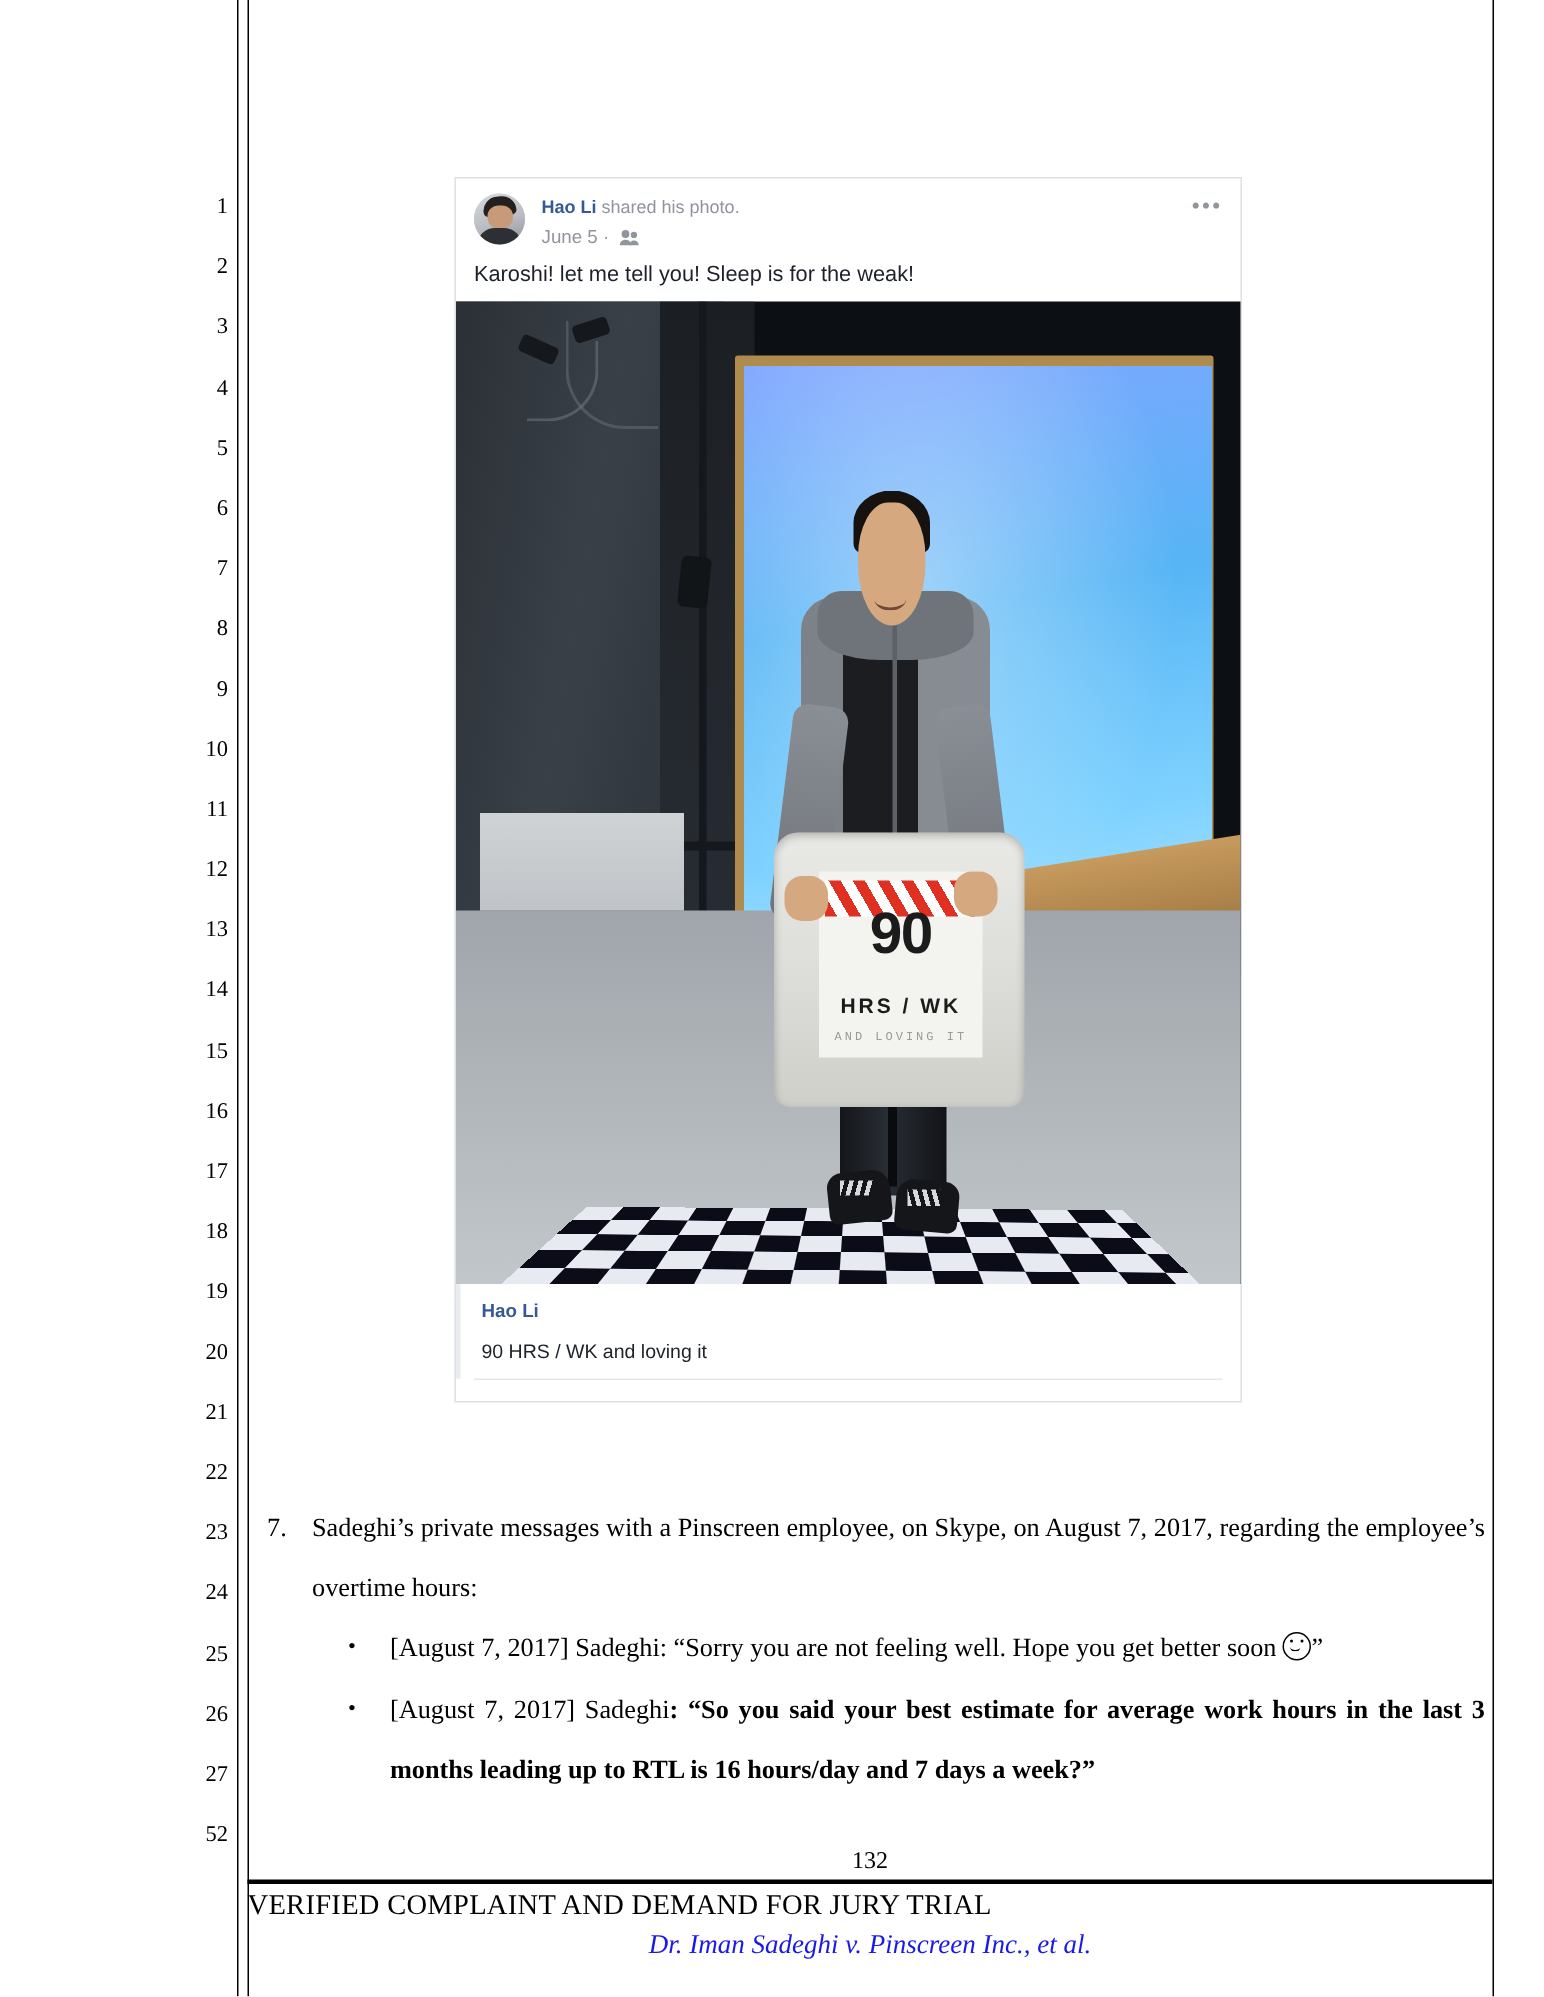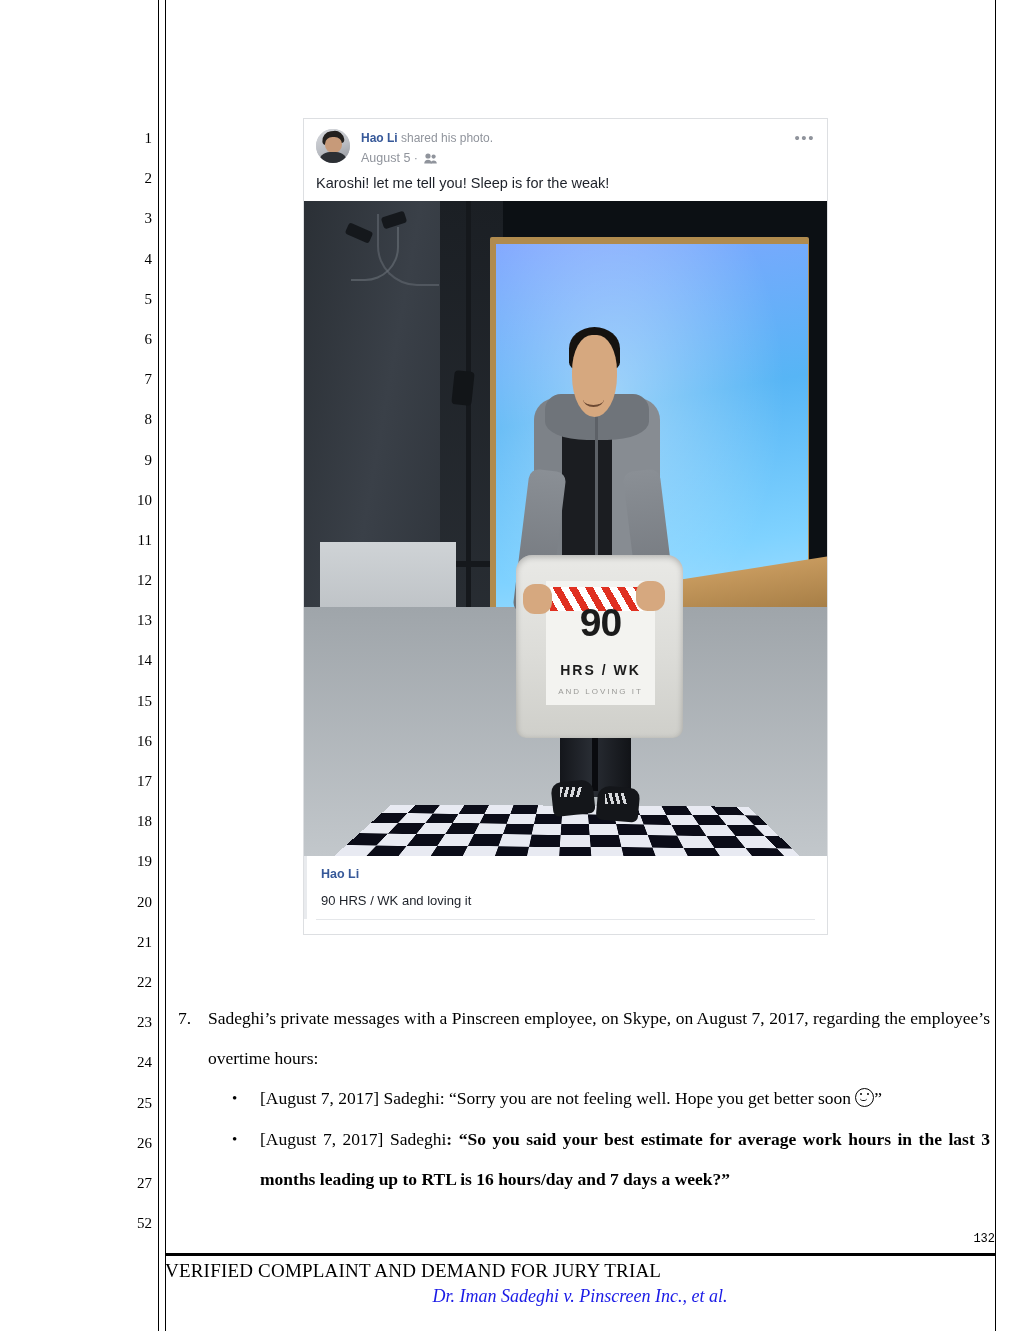--- a/index.html
+++ b/index.html
@@ -152,21 +152,21 @@
     background:#f3f3f0; }
   .sw-stripes { position:absolute; left:47%; top:59%; width:19.2%; height:3.6%;
     background:repeating-linear-gradient(60deg,#e03021 0 7px,#ffffff 7px 14px); }
   .sw-90 { position:absolute; left:46.2%; top:61.3%; width:21%; text-align:center;
     font-family:"Liberation Sans", sans-serif; font-weight:bold; color:#1b1b1b;
     font-size:39px; line-height:39px; letter-spacing:-1px; }
   .sw-hrs { position:absolute; left:46.2%; top:70.6%; width:21%; text-align:center;
     font-family:"Liberation Sans", sans-serif; font-weight:bold; color:#1b1b1b;
     font-size:14px; line-height:14px; letter-spacing:2px; }
   .sw-loving { position:absolute; left:46.2%; top:74.2%; width:21%; text-align:center;
-    font-family:Liberation Sans, sans-serif; color:#9a9a97;
+    font-family:Liberation Mono, monospace; color:#9a9a97;
     font-size:8px; line-height:9px; letter-spacing:2px; }
 
   
   .fb-attach { padding:10px 12px 10px 14px; border-left:3px solid #e9ebee; margin:0; }
   .fb-at-name { font-size:12.5px; line-height:16px; color:#365899; font-weight:bold; }
   .fb-at-date { font-size:12.5px; line-height:16px; color:#90949c; margin-top:1px; }
   .fb-at-date .globe-icon { display:inline-block; vertical-align:-2px; margin-left:3px; }
   .fb-at-cap { font-size:13px; line-height:17px; color:#1d2129; margin-top:10px; }
   .fb-bottomline { height:1px; background:#e5e7ea; margin:0 12px; }
   .fb-pad { height:14px; }
@@ -188,21 +188,21 @@
     border-radius:50%; position:relative; vertical-align:-3px;
   }
   .smiley .eL, .smiley .eR { position:absolute; top:4px; width:2px; height:2px; background:#000; border-radius:50%; }
   .smiley .eL { left:4px; } .smiley .eR { right:4px; }
   .smiley .mo { position:absolute; left:3.5px; top:6px; width:7px; height:5px;
     border-bottom:1.6px solid #000; border-radius:0 0 70% 70%; }
 
   
   .page-no {
     position:absolute; left:165px; width:830px; top:1232px;
-    text-align:right; font-size:12px; color:#000;font-family:Liberation Mono, monospace;
+    text-align:center; font-size:16px; color:#000;
   }
   .footer-rule { position:absolute; left:165px; top:1253px; width:830px; height:3px; background:#000; }
   .footer-l1 {
     position:absolute; left:165px; top:1258px; width:830px; text-align:left;
     font-size:19px; line-height:26px; color:#000; letter-spacing:.2px;
   }
   .footer-l2 {
     position:absolute; left:165px; top:1284px; width:830px; text-align:center;
     font-size:18px; line-height:24px; color:#1a1ae6; font-style:italic;
   }
@@ -253,21 +253,21 @@
         <div class="av-hair"></div>
         <div class="av-face"></div>
         <div class="av-body"></div>
     </div>
     <div class="fb-namewrap">
       <div class="fb-name-line">
         <b>Hao Li</b>
         <span>shared his photo</span><span>.</span>
       </div>
       <div class="fb-meta">
-        <span>August 5</span>
+        <span>June 5</span>
         <span> · </span>
         <span class="friends-icon">
           <svg width="13" height="11" viewBox="0 0 13 11">
               <circle cx="4" cy="3" r="2.6" fill="#90949c"></circle>
               <path d="M0.2 10.5c0-2.3 1.7-3.7 3.8-3.7s3.8 1.4 3.8 3.7z" fill="#90949c"></path>
               <circle cx="9.6" cy="3.6" r="2.1" fill="#90949c"></circle>
               <path d="M6.6 10.5c0-1.9 1.4-3.1 3.1-3.1s3.1 1.2 3.1 3.1z" fill="#90949c"></path>
             </svg>
         </span>
       </div>

